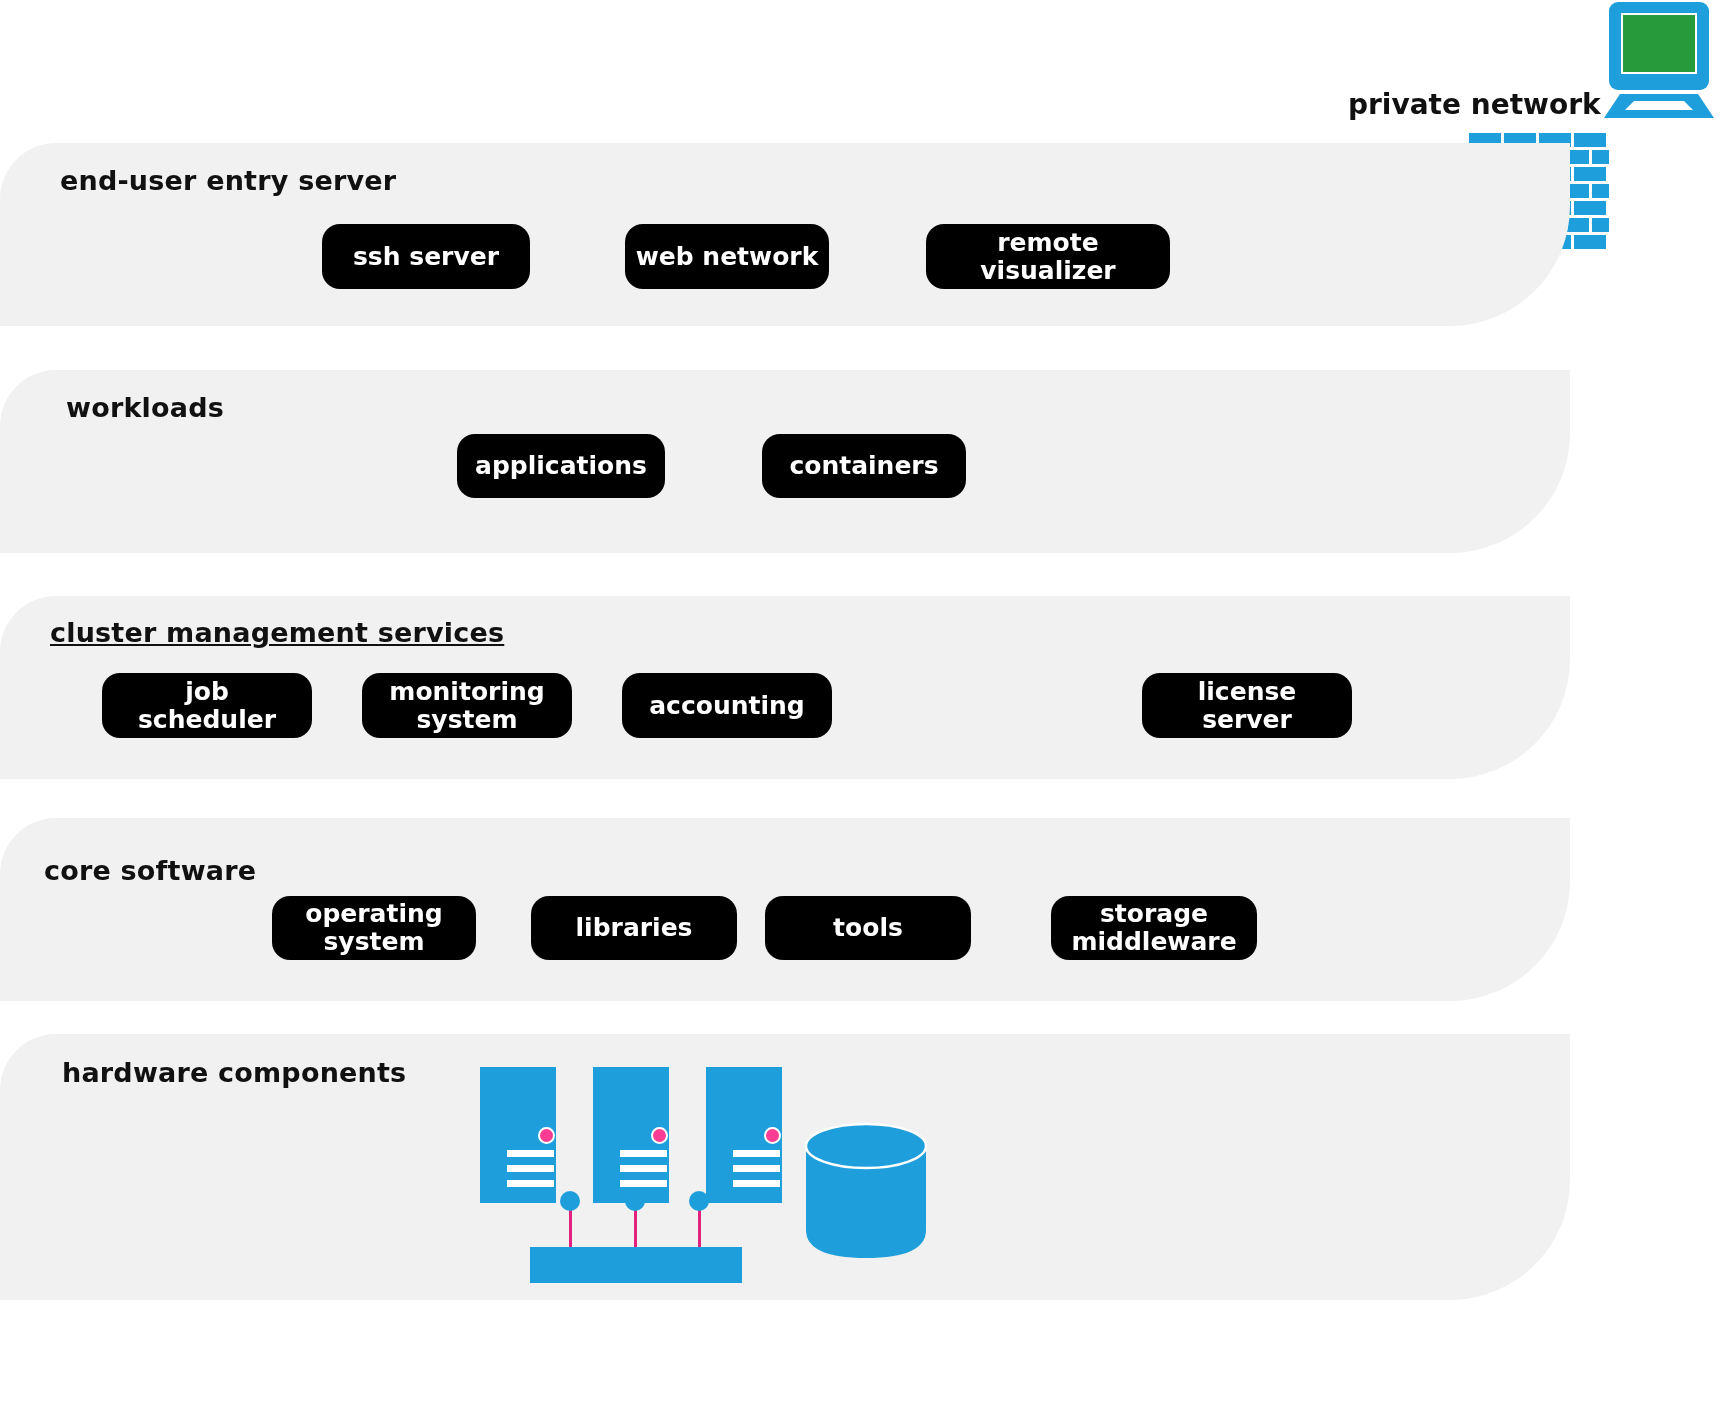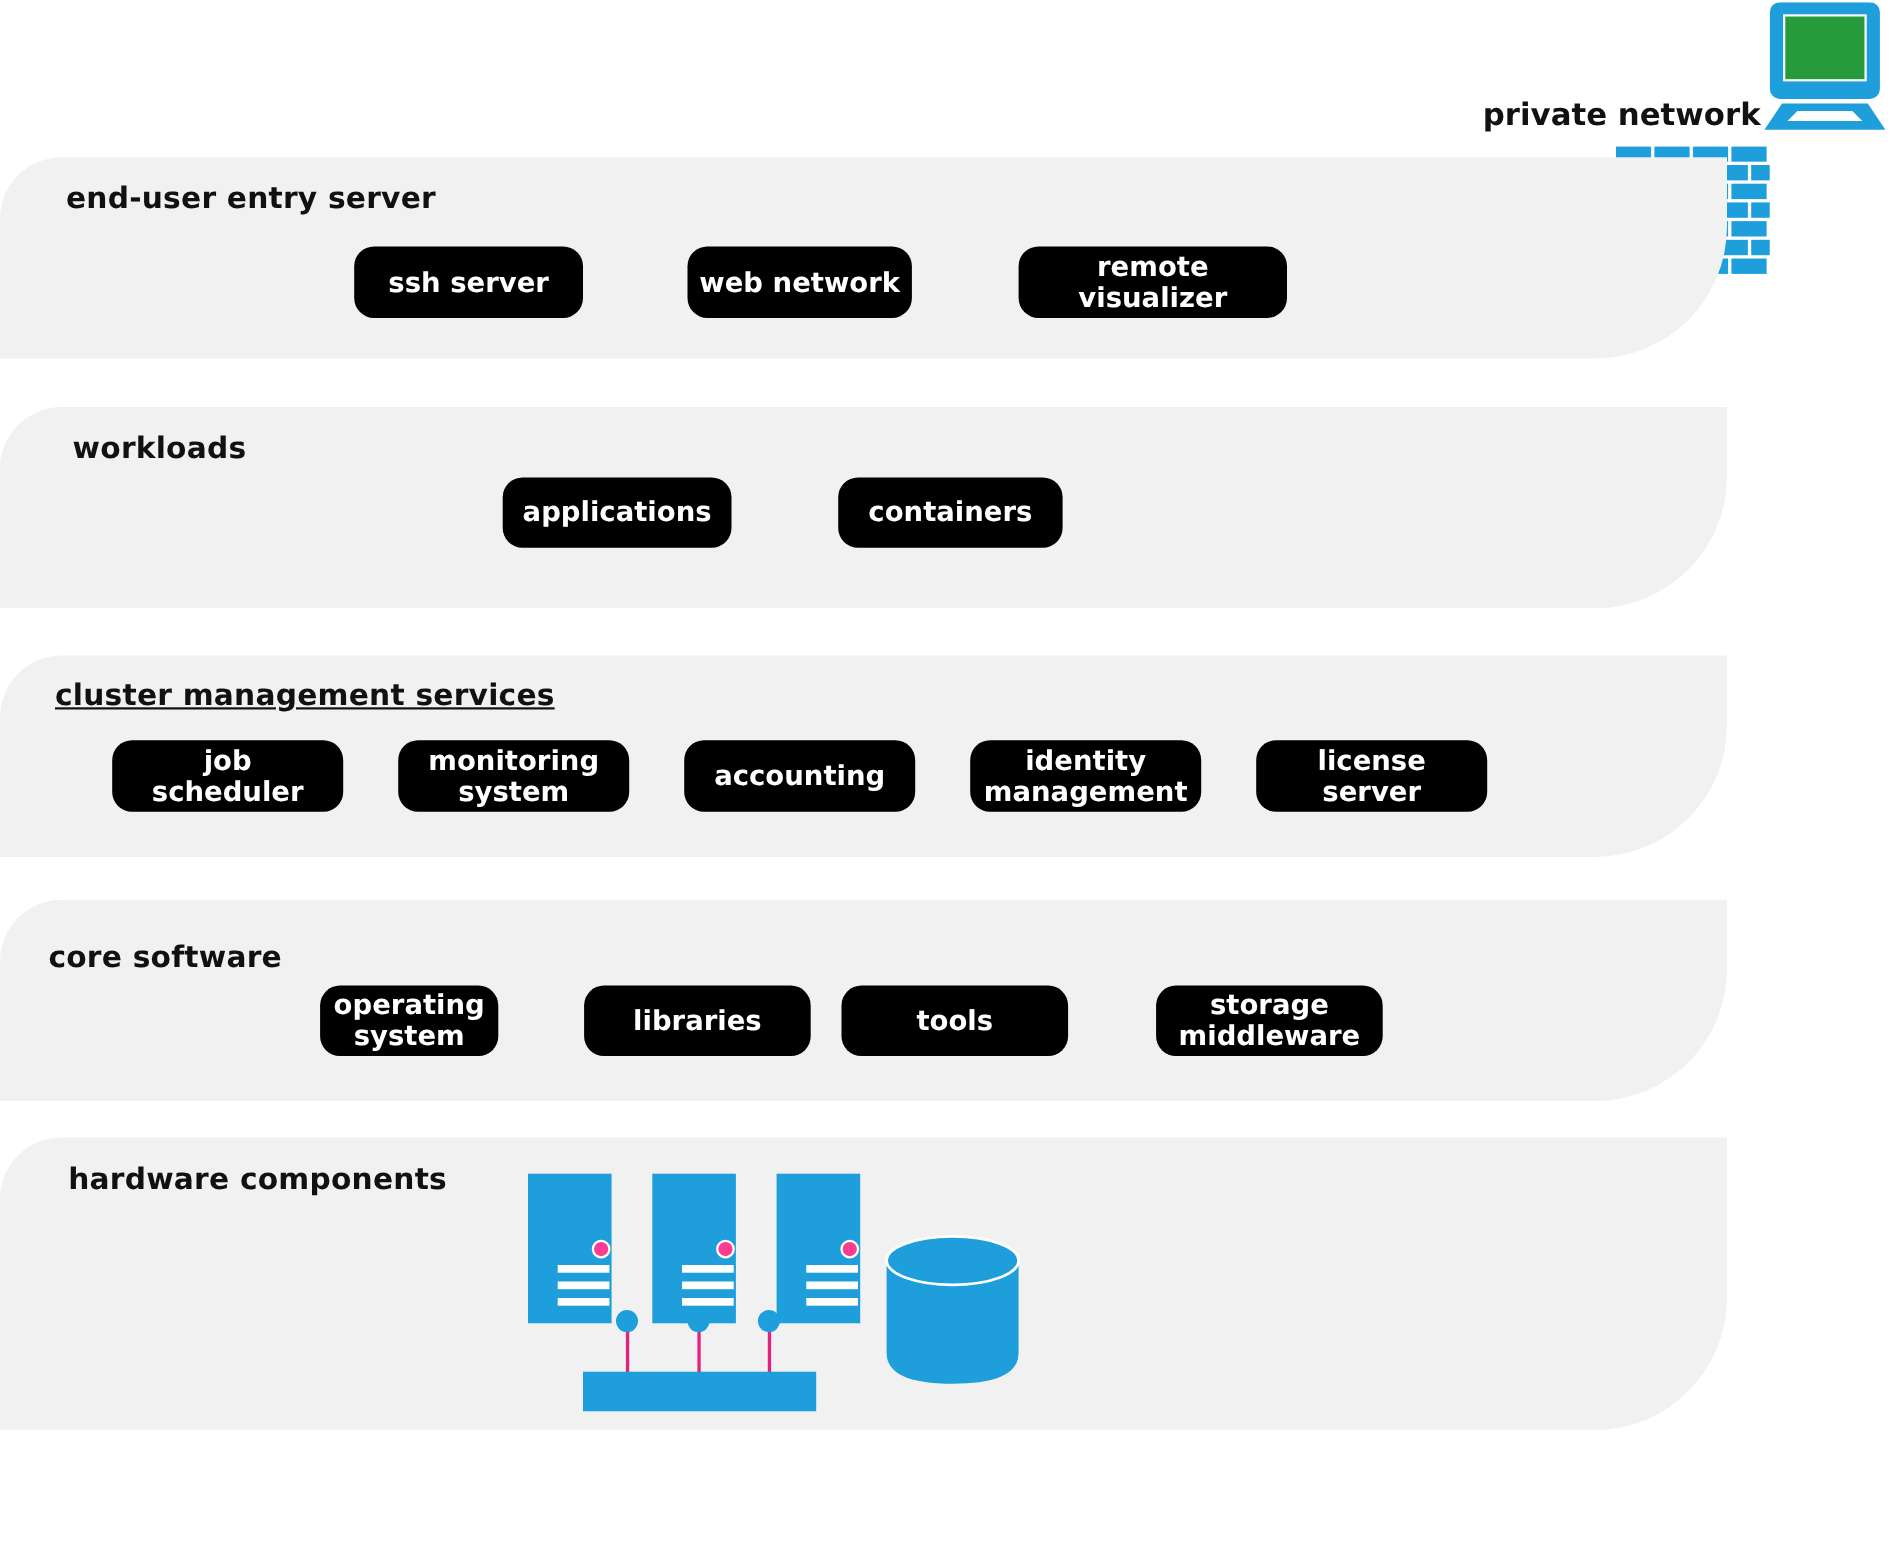--- a/index.html
+++ b/index.html
@@ -188,28 +188,26 @@
   <div class="pill" style="left:762px; top:434px; width:204px; height:64px;">containers</div>
 
   <div class="band" style="left:0px; top:596px; width:1570px; height:183px; border-radius:56px 0 120px 0;"></div>
   <div class="band-label" style="left:50px; top:617px;text-decoration:underline;">cluster management services</div>
 
   <div class="pill" style="left:102px; top:673px; width:210px; height:65px; white-space:pre-line;">job
 scheduler</div>
   <div class="pill" style="left:362px; top:673px; width:210px; height:65px; white-space:pre-line;">monitoring
 system</div>
   <div class="pill" style="left:622px; top:673px; width:210px; height:65px;">accounting</div>
-  <div class="pill" style="left:882px; top:673px; width:210px; height:65px; white-space:pre-line;">identity
-management</div>
   <div class="pill" style="left:1142px; top:673px; width:210px; height:65px;">license server</div>
 
   <div class="band" style="left:0px; top:818px; width:1570px; height:183px; border-radius:56px 0 120px 0;"></div>
   <div class="band-label" style="left:44px; top:839px;margin-top:16px;">core software</div>
 
-  <div class="pill" style="left:272px; top:896px; width:162px; height:64px; white-space:pre-line;margin-left:19px;">operating
+  <div class="pill" style="left:272px; top:896px; width:204px; height:64px; white-space:pre-line;">operating
 system</div>
   <div class="pill" style="left:531px; top:896px; width:206px; height:64px;">libraries</div>
   <div class="pill" style="left:765px; top:896px; width:206px; height:64px;">tools</div>
   <div class="pill" style="left:1051px; top:896px; width:206px; height:64px; white-space:pre-line;">storage
 middleware</div>
 
   <div class="band" style="left:0px; top:1034px; width:1570px; height:266px; border-radius:56px 0 120px 0;"></div>
   <div class="band-label" style="left:62px; top:1057px;">hardware components</div>
 
   <div class="hw" style="left:480px; top:1062px; width:460px; height:200px;">

